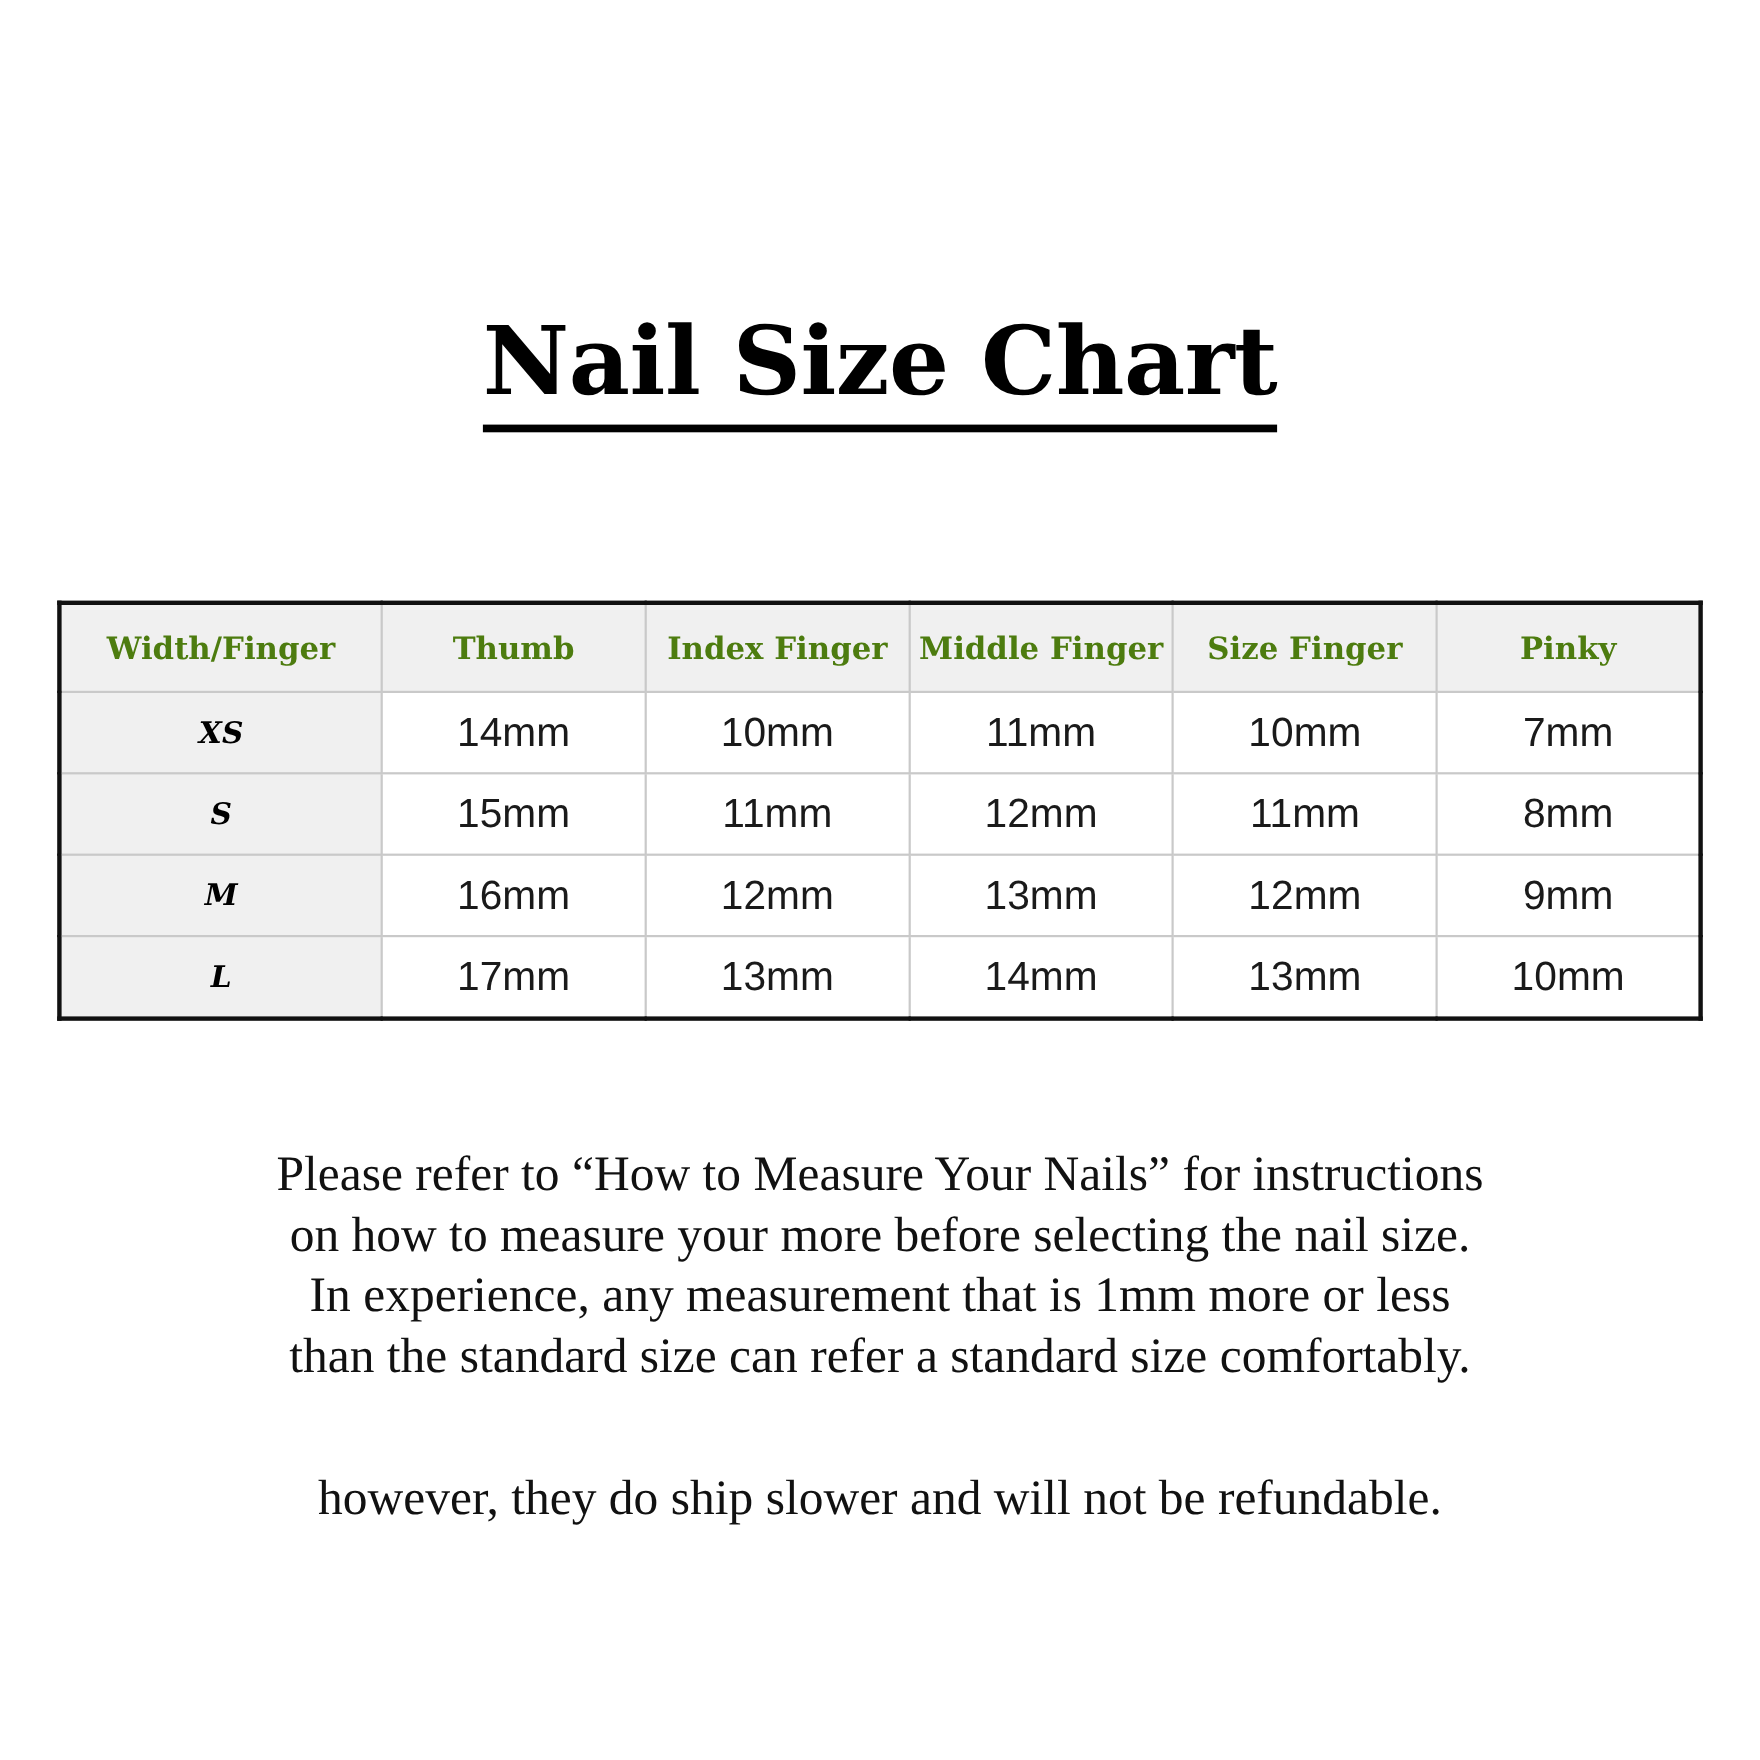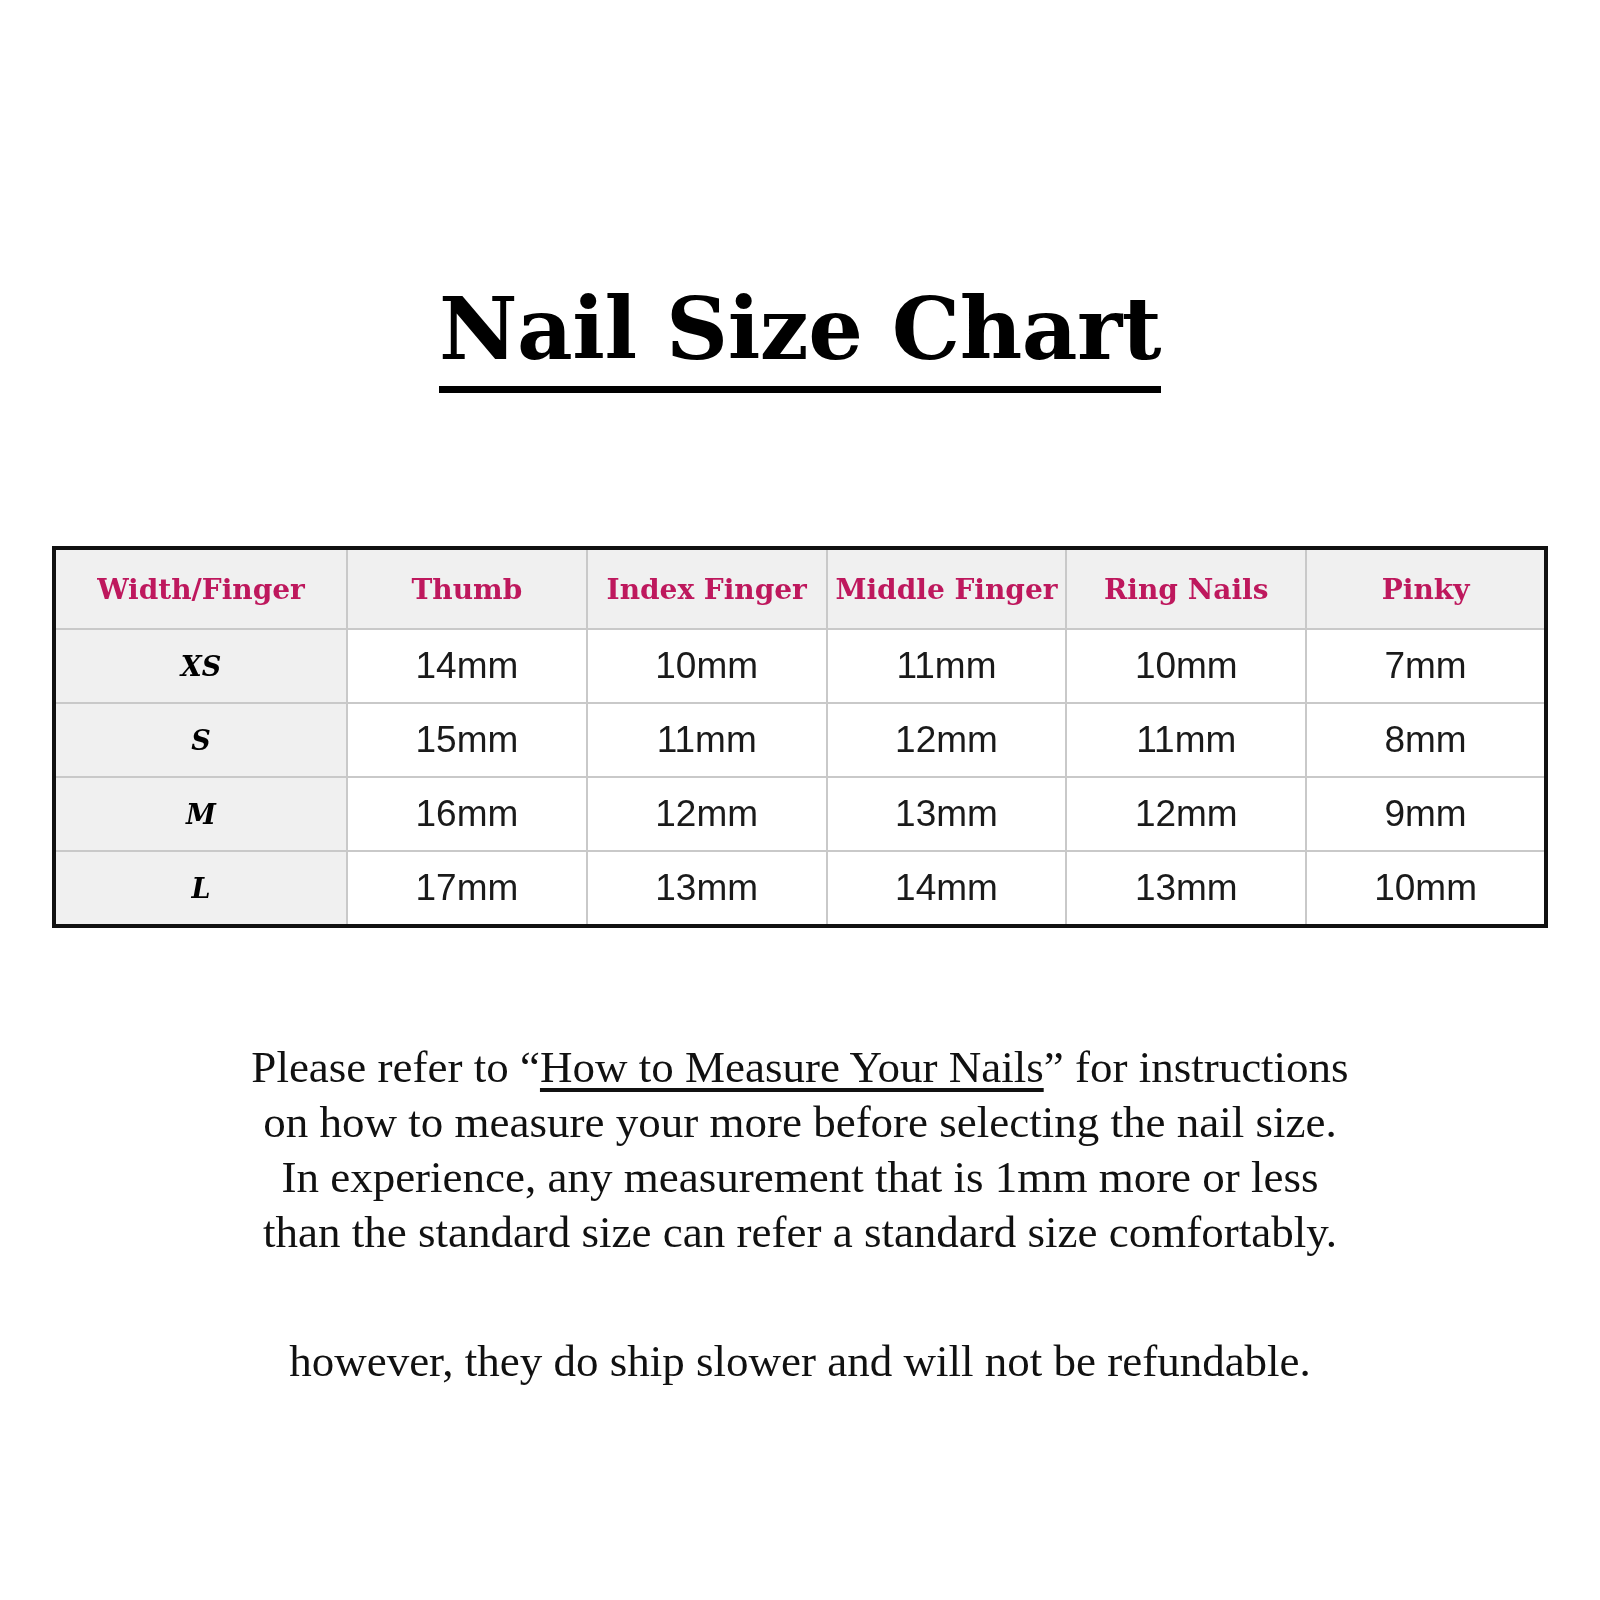--- a/index.html
+++ b/index.html
@@ -55,21 +55,21 @@
     text-align: center;
     vertical-align: middle;
     height: 72px;
     padding: 0 6px;
   }
   table.size-table thead th {
     background: #f0f0f0;
     font-family: "DejaVu Serif", serif;
     font-weight: 700;
     font-size: 28px;
-    color: #be185d;
+    color: #4d7c0f;
     height: 78px;
   }
   table.size-table tbody td.size-cell {
     background: #f0f0f0;
     font-family: "DejaVu Serif", serif;
     font-weight: 700;
     font-size: 27px;
     color: #000000;
     font-style: italic;
   }
@@ -97,21 +97,20 @@
     text-align: center;
     font-family: "Liberation Serif", serif;
     font-size: 45px;
     line-height: 1.22;
     color: #111111;
   }
   .notes .para + .para {
     margin-top: 74px;
   }
   .notes .underline {
-    text-decoration: underline;
     text-underline-offset: 6px;
     margin-top: 48px;
   }
   .line { display: block; }
 </style>
 </head>
 <body>
 
 <div class="page">
 
@@ -120,21 +119,21 @@
   </div>
 
   <div class="table-wrap">
     <table class="size-table">
       <thead>
         <tr>
           <th>Width/Finger</th>
           <th>Thumb</th>
           <th>Index Finger</th>
           <th>Middle Finger</th>
-          <th>Ring Nails</th>
+          <th>Size Finger</th>
           <th>Pinky</th>
         </tr>
       </thead>
       <tbody>
         <tr>
           <td class="size-cell">XS</td>
           <td class="val">14mm</td>
           <td class="val">10mm</td>
           <td class="val">11mm</td>
           <td class="val">10mm</td>

